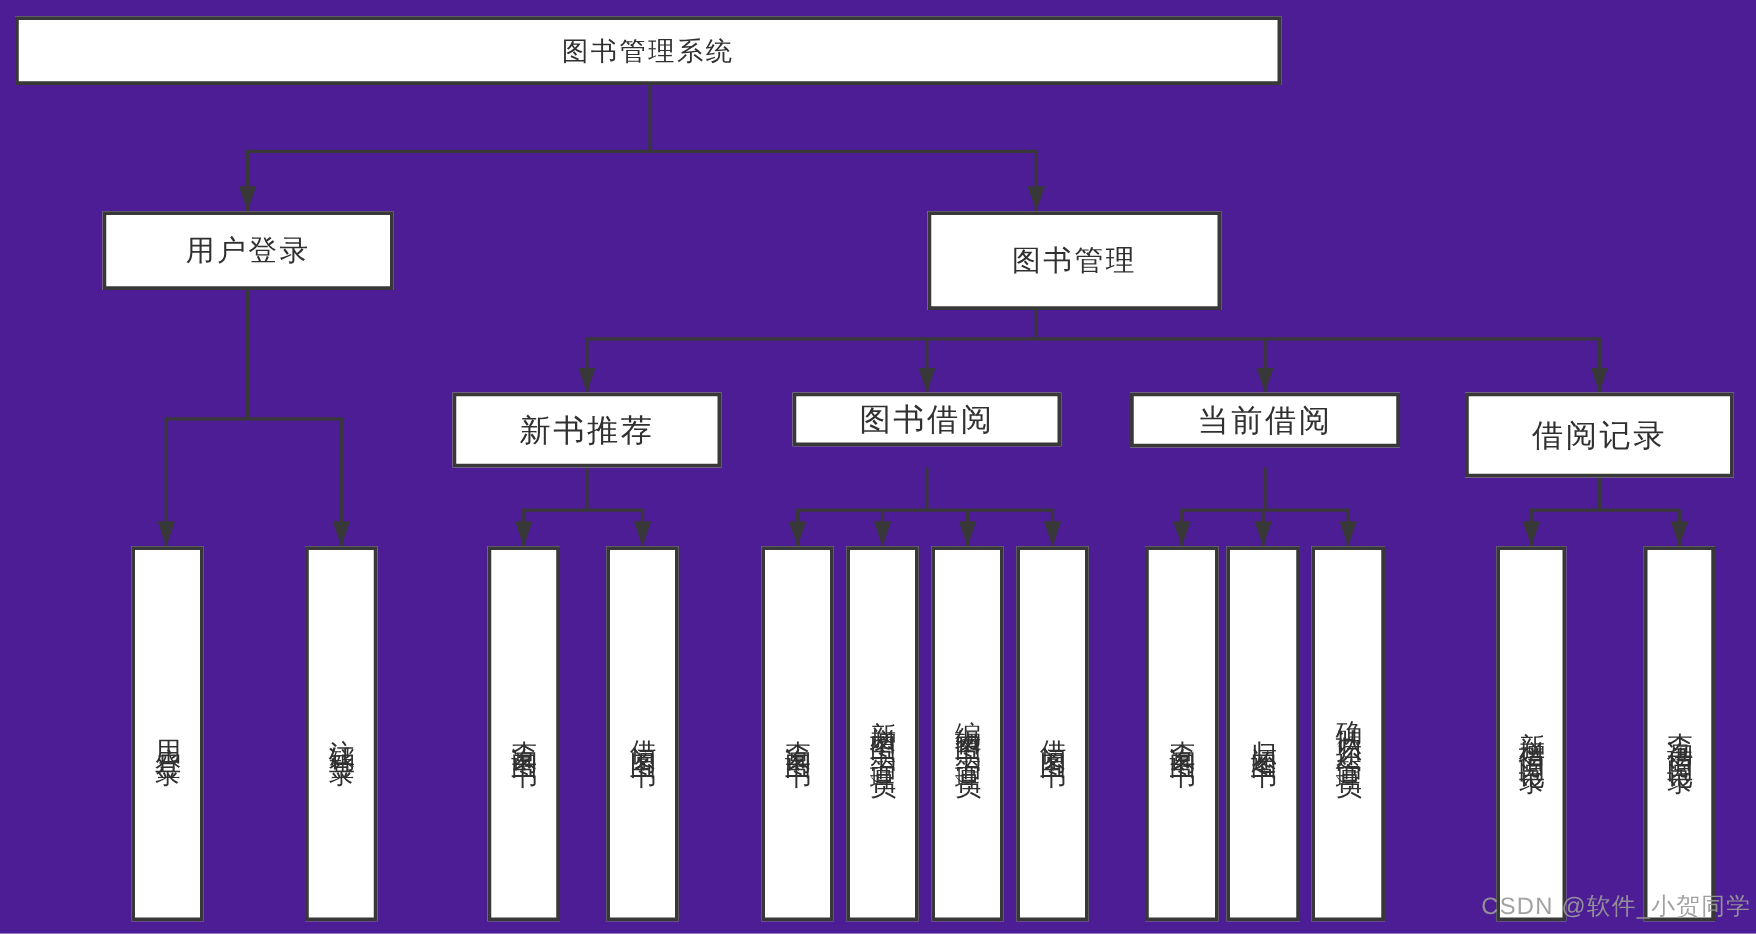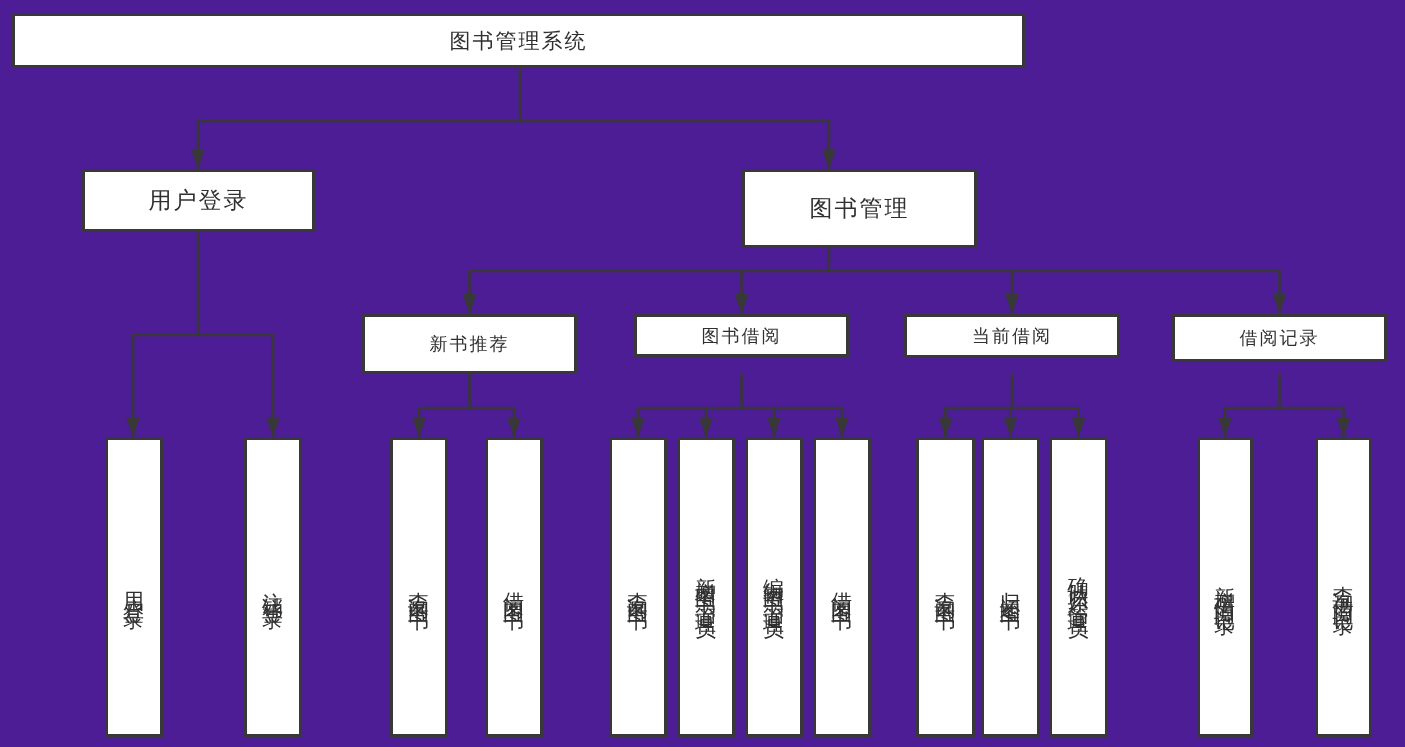--- a/index.html
+++ b/index.html
@@ -16,21 +16,21 @@
     position:absolute;
     background:#ffffff;
     border:3px solid #383838;
     box-sizing:border-box;
     display:flex;align-items:center;justify-content:center;
     color:#303030;
   }
   .hbox span{letter-spacing:2px;white-space:nowrap;}
   .root-box{font-size:21px;}
   .l2-box{font-size:23px;}
-  .l3-box{font-size:18px;}
+  .l3-box{font-size:25px;}
   .vbox{font-size:21px;}
   .vbox span{
     writing-mode:vertical-rl;
     text-orientation:mixed;
     letter-spacing:6px;
     line-height:1;
   }
   .watermark{
     position:absolute;
     left:1185px;top:712px;
@@ -120,21 +120,21 @@
 
   <div class="box hbox l3-box" style="left:362px;top:314px;width:215px;height:60px;">
     <span>新书推荐</span>
   </div>
   <div class="box hbox l3-box" style="left:634px;top:314px;width:215px;height:43px;">
     <span>图书借阅</span>
   </div>
   <div class="box hbox l3-box" style="left:904px;top:314px;width:216px;height:44px;">
     <span>当前借阅</span>
   </div>
-  <div class="box hbox l3-box" style="left:1172px;top:314px;width:215px;height:48px;">
+  <div class="box hbox l3-box" style="left:1172px;top:314px;width:215px;height:68px;">
     <span>借阅记录</span>
   </div>
 
   <div class="box vbox" style="left:105px;top:437px;width:58px;height:300px;">
     <span>用户登录</span>
   </div>
   <div class="box vbox" style="left:244px;top:437px;width:58px;height:300px;">
     <span>注销登录</span>
   </div>
 
@@ -168,14 +168,15 @@
     <span>确认归还（管理员）</span>
   </div>
 
   <div class="box vbox" style="left:1197px;top:437px;width:56px;height:300px;">
     <span>新增借阅记录</span>
   </div>
   <div class="box vbox" style="left:1315px;top:437px;width:57px;height:300px;">
     <span>查询借阅记录</span>
   </div>
 
+  <div class="watermark">CSDN @软件_小贺同学</div>
 
 </div>
 
 </body></html>

